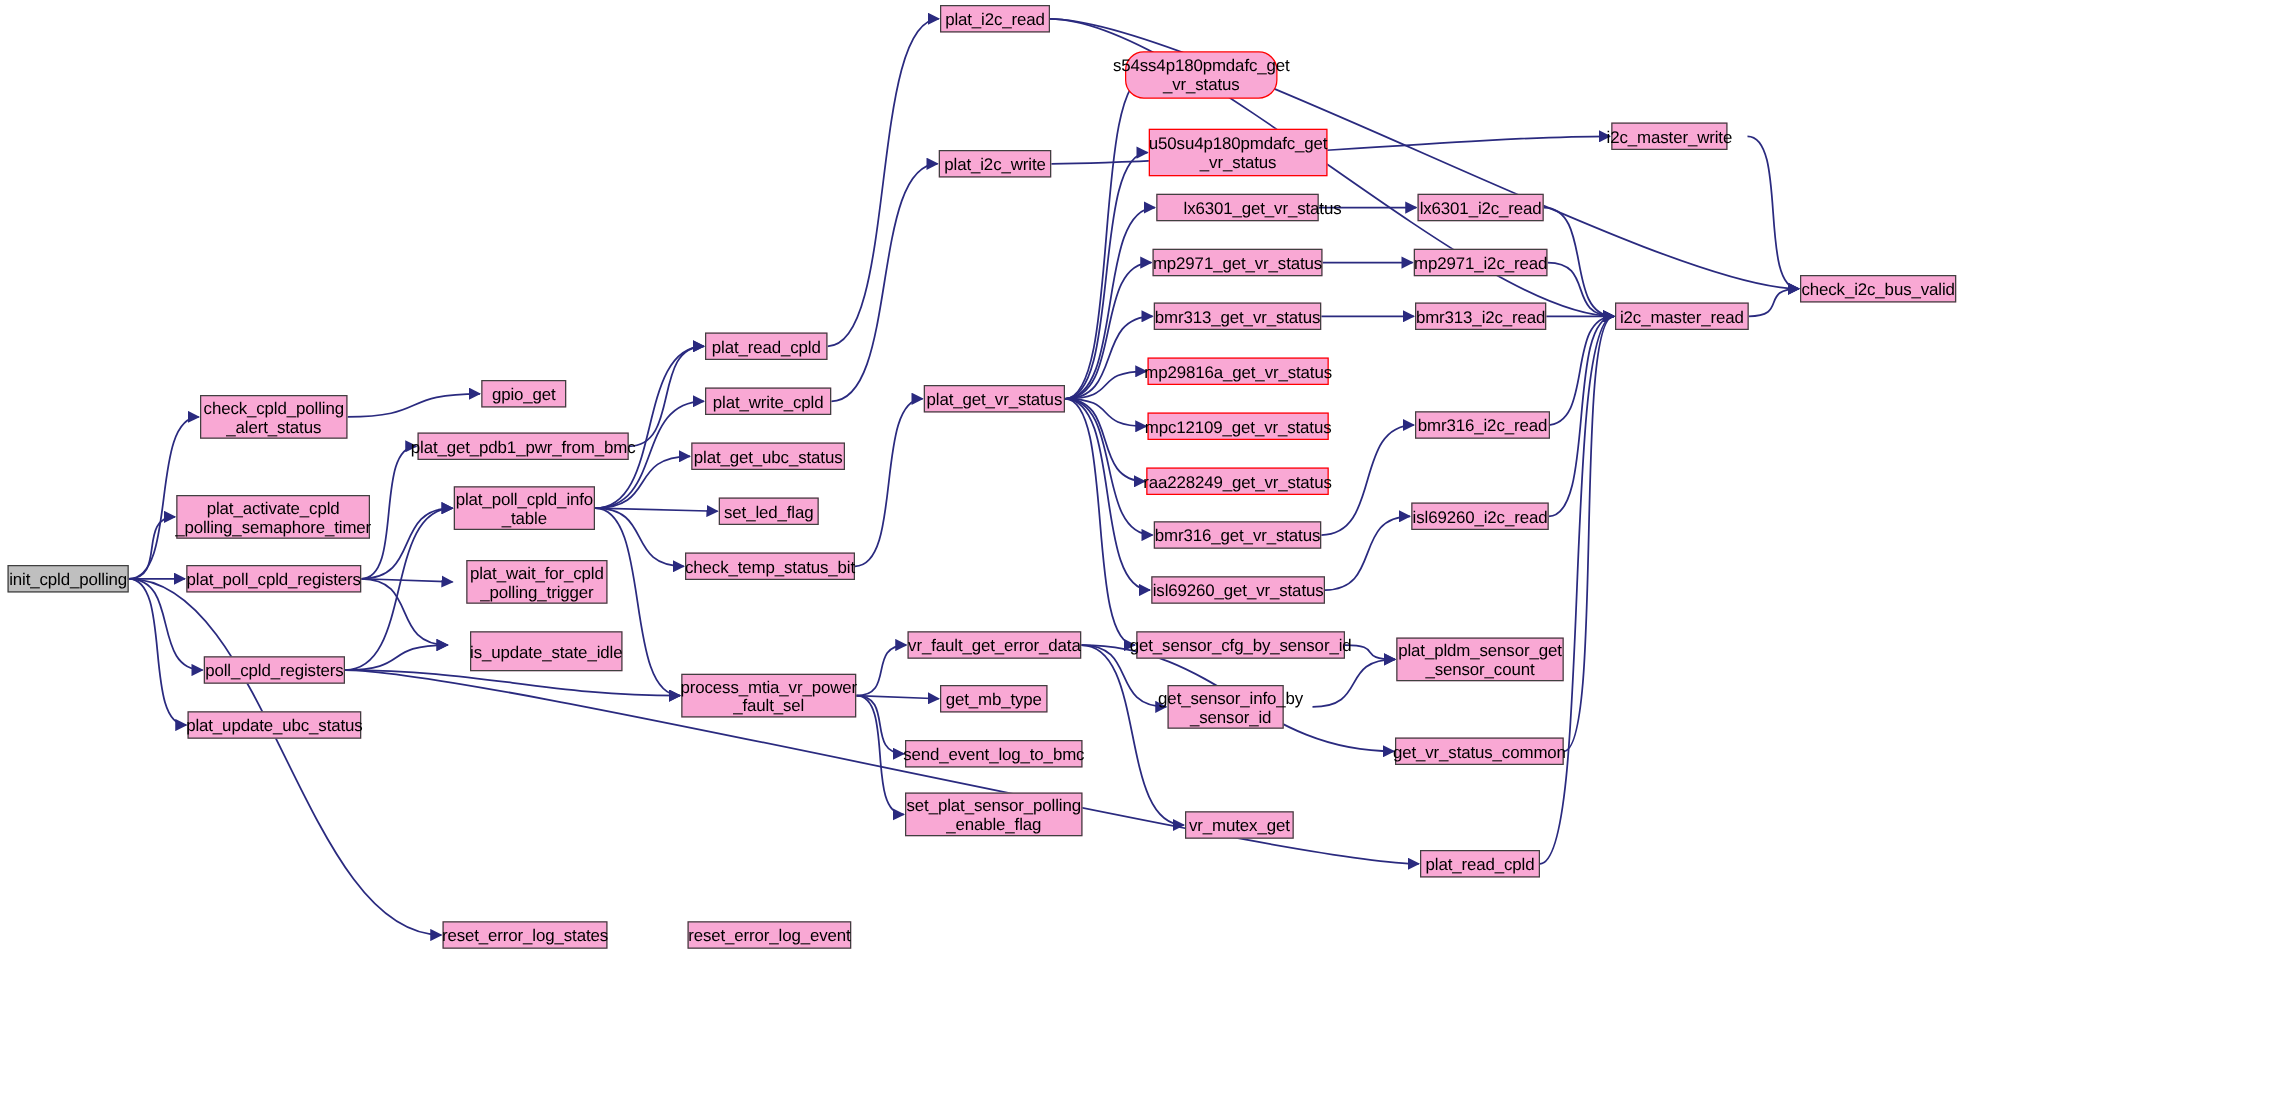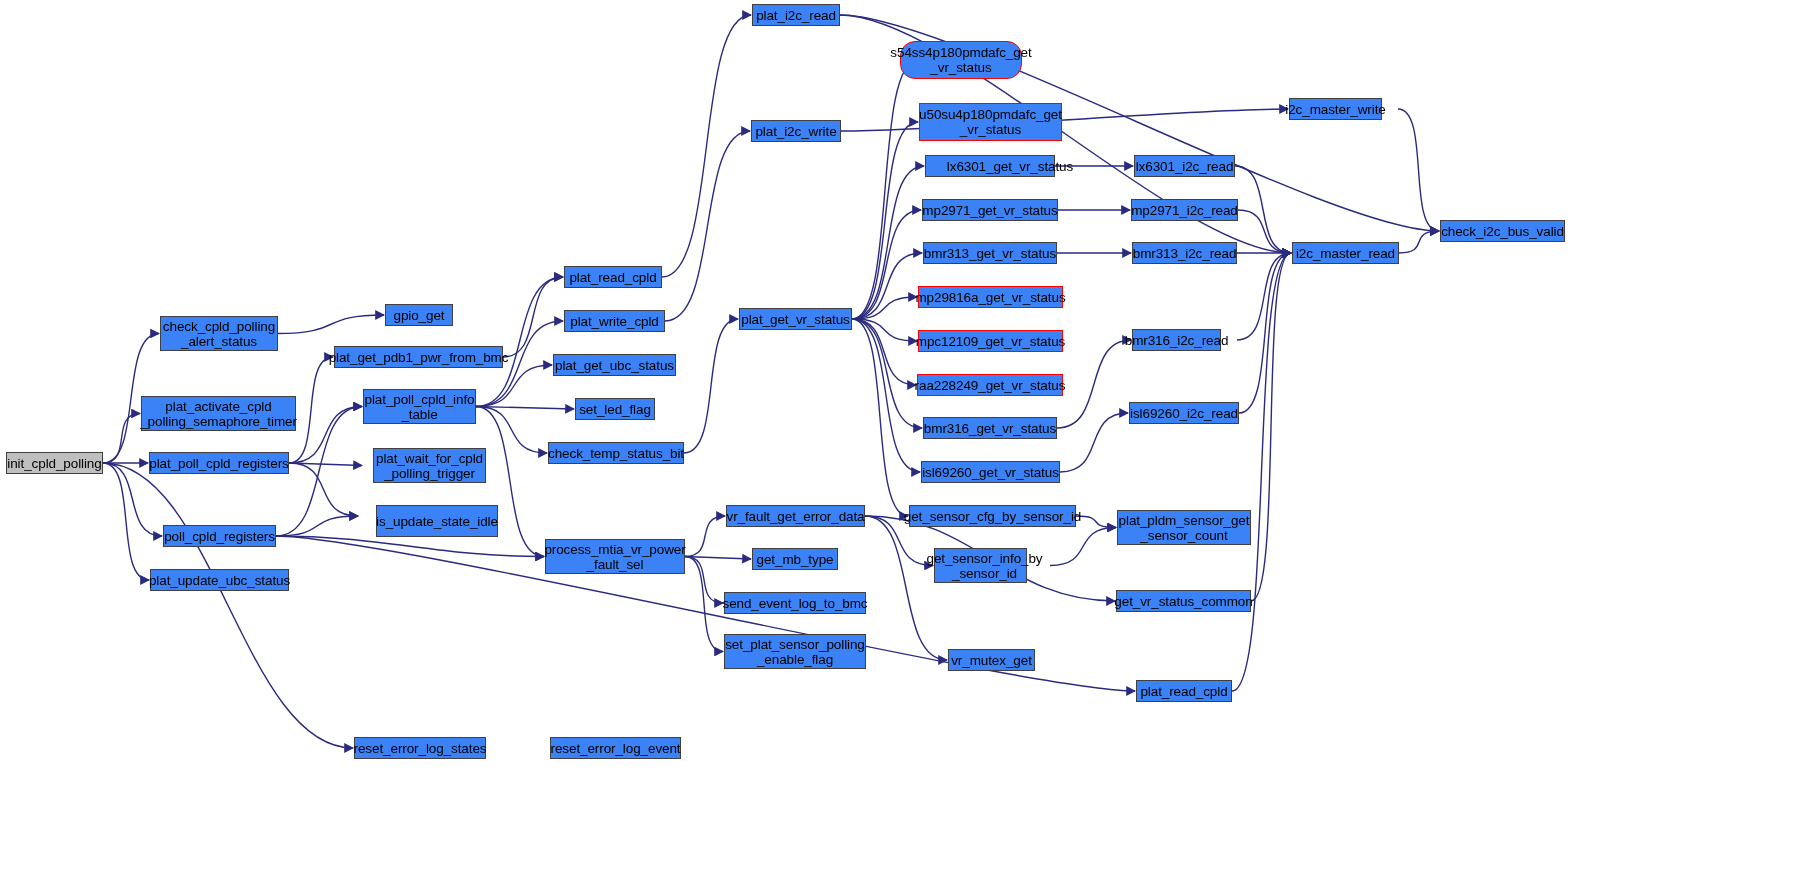--- a/index.html
+++ b/index.html
@@ -23,21 +23,21 @@
     height: 887px;
     pointer-events: none;
   }
   .node {
     position: absolute;
     box-sizing: border-box;
     display: flex;
     align-items: center;
     justify-content: center;
     text-align: center;
-    background: #3b82f6;
+    background: #f9a8d4;
     border: 1px solid #404040;
     color: #000000;
     font-size: 13.5px;
     line-height: 15px;
     white-space: pre-line;
     padding: 0 4px;
     letter-spacing: -0.1px;
   }
   .node.red {
     border-color: #ff0000;
@@ -167,21 +167,21 @@
       <div class="node red" style="left: 917px; top: 374px; width: 146px; height: 22px;">raa228249_get_vr_status</div>
       <div class="node" style="left: 923px; top: 417px; width: 134px; height: 22px;">bmr316_get_vr_status</div>
       <div class="node" style="left: 921px; top: 461px; width: 139px; height: 22px;">isl69260_get_vr_status</div>
       <div class="node" style="left: 909px; top: 505px; width: 167px; height: 22px;">get_sensor_cfg_by_sensor_id</div>
       <div class="node" style="left: 934px; top: 548px; width: 93px; height: 35px; padding-left: 12px;">get_sensor_info_by
 _sensor_id</div>
       <div class="node" style="left: 948px; top: 649px; width: 87px; height: 22px;">vr_mutex_get</div>
       <div class="node" style="left: 1134px; top: 155px; width: 101px; height: 22px;">lx6301_i2c_read</div>
       <div class="node" style="left: 1131px; top: 199px; width: 107px; height: 22px;">mp2971_i2c_read</div>
       <div class="node" style="left: 1132px; top: 242px; width: 105px; height: 22px;">bmr313_i2c_read</div>
-      <div class="node" style="left: 1132px; top: 329px; width: 89px; height: 22px; text-align: right;">bmr316_i2c_read</div>
+      <div class="node" style="left: 1132px; top: 329px; width: 108px; height: 22px; text-align: right;">bmr316_i2c_read</div>
       <div class="node" style="left: 1129px; top: 402px; width: 110px; height: 22px;">isl69260_i2c_read</div>
       <div class="node" style="left: 1117px; top: 510px; width: 134px; height: 35px;">plat_pldm_sensor_get
 _sensor_count</div>
       <div class="node" style="left: 1116px; top: 590px; width: 135px; height: 22px;">get_vr_status_common</div>
       <div class="node" style="left: 1136px; top: 680px; width: 96px; height: 22px;">plat_read_cpld</div>
       <div class="node" style="left: 1289px; top: 98px; width: 93px; height: 22px;">i2c_master_write</div>
       <div class="node" style="left: 1292px; top: 242px; width: 107px; height: 22px;">i2c_master_read</div>
       <div class="node" style="left: 1440px; top: 220px; width: 125px; height: 22px;">check_i2c_bus_valid</div>
     </div>
 </div>

